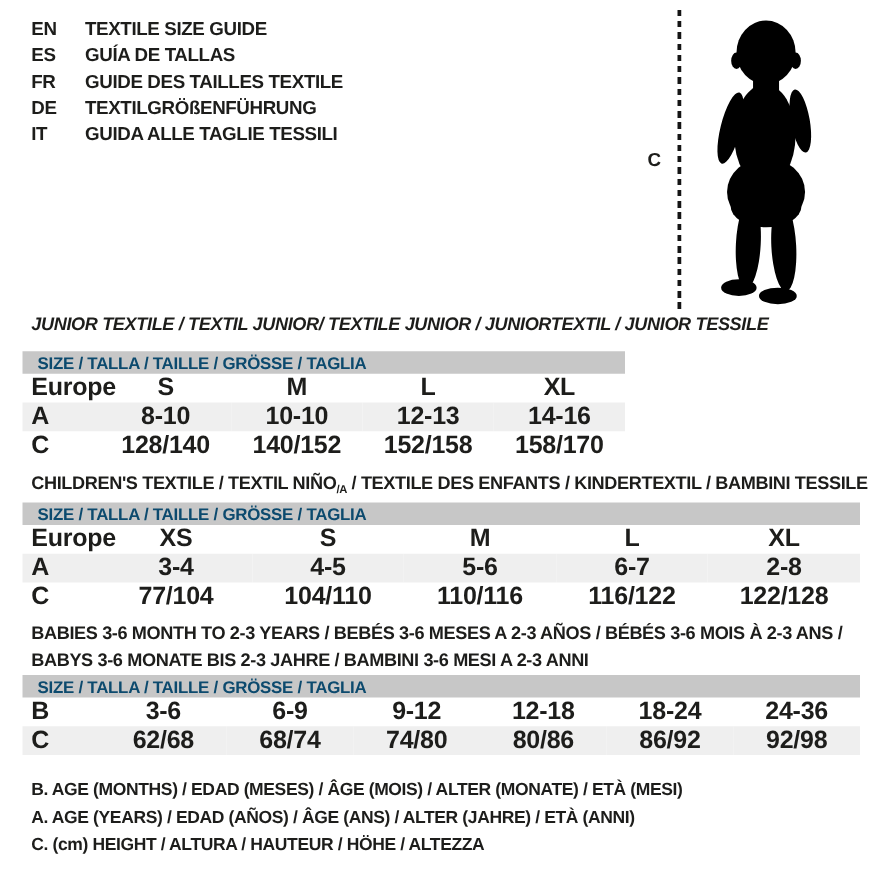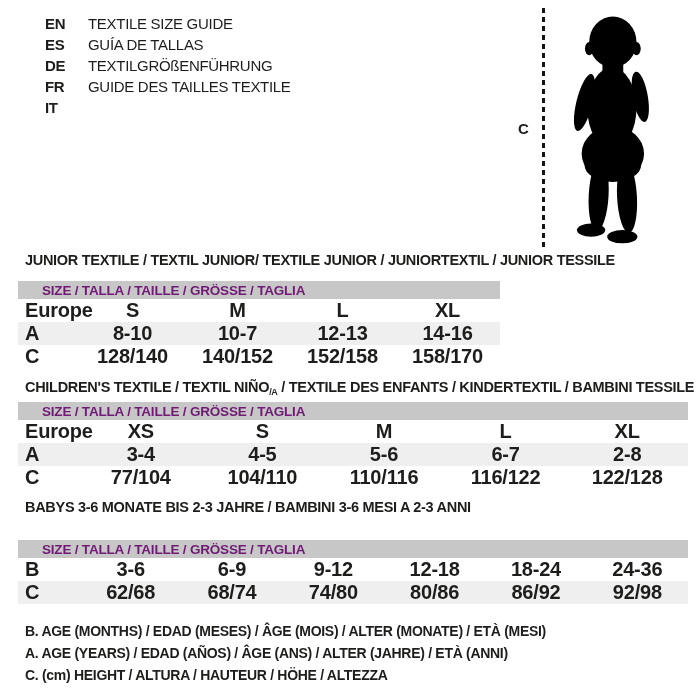--- a/index.html
+++ b/index.html
@@ -3,22 +3,22 @@
 <meta charset="utf-8">
 <style>
   * { margin:0; padding:0; box-sizing:border-box; }
   html,body { width:700px; height:700px; background:#ffffff; overflow:hidden;
     font-family:"Liberation Sans", sans-serif; color:#1d1d1b; }
   .abs { position:absolute; }
 
   
   .lang-list { position:absolute; top:13px; left:25px; }
   .lang-row { display:flex; line-height:21px; }
-  .lang-code { width:43px; font-weight:700; font-size:15px; letter-spacing:-0.3px;margin-left:20px; }
-  .lang-label { font-weight:400; font-size:15px; letter-spacing:-0.3px; }
+  .lang-code { width:43px; font-weight:700; font-size:15px; letter-spacing:-0.3px; }
+  .lang-label { font-weight:700; font-size:15px; letter-spacing:-0.3px; }
 
   
   .figure { position:absolute; top:8px; left:518px; height:240px; display:flex; align-items:stretch; }
   .c-label { align-self:center; font-weight:700; font-size:15px; margin-right:13px; }
   .measure-line { width:3px; height:240px;
     background-image:repeating-linear-gradient(to bottom, #141414 0 5px, transparent 5px 9px); }
   .silhouette-svg { margin-left:13px; }
 
   
   .sec-title { position:absolute; left:25px; font-weight:700; font-size:14.5px;
@@ -26,51 +26,52 @@
   .sub { font-size:9px; vertical-align:-3px; font-weight:700; }
 
   
   table { position:absolute; left:18px; border-collapse:collapse; table-layout:fixed; }
   .t1 { top:281px; width:482px; }
   .t2 { top:402px; width:670px; }
   .t3 { top:540px; width:670px; }
   td { font-size:20px; font-weight:700; letter-spacing:-0.2px; text-align:center;
     height:21px; padding:0; vertical-align:middle; }
   td.rowlabel { text-align:left; padding-left:7px; }
-  tr.size-bar td { background:#c7c7c7; color:#701a75; font-size:13.5px; height:18px;
-    text-align:left; padding-left:24px; }
+  tr.size-bar td { background:#c7c7c7; color:#0c4a6e; font-size:13.5px; height:18px;
+    text-align:left; padding-left:12px; }
   tr.shaded td { background:#efefef; }
   col.lbl { width:62px; }
 
   
   .footnotes { position:absolute; top:620px; left:25px; }
   .footnote { font-weight:700; font-size:14px; line-height:22px; letter-spacing:-0.3px; }
 </style>
 </head>
 <body>
 
 <div class="lang-list">
   <div class="lang-row">
     <span class="lang-code">EN</span>
     <span class="lang-label">TEXTILE SIZE GUIDE</span>
   </div>
   <div class="lang-row">
     <span class="lang-code">ES</span>
     <span class="lang-label">GUÍA DE TALLAS</span>
   </div>
   <div class="lang-row">
+    <span class="lang-code">FR</span>
+    <span class="lang-label">GUIDE DES TAILLES TEXTILE</span>
+  </div>
+  <div class="lang-row">
     <span class="lang-code">DE</span>
     <span class="lang-label">TEXTILGRÖßENFÜHRUNG</span>
   </div>
   <div class="lang-row">
-    <span class="lang-code">FR</span>
-    <span class="lang-label">GUIDE DES TAILLES TEXTILE</span>
-  </div>
-  <div class="lang-row">
     <span class="lang-code">IT</span>
+    <span class="lang-label">GUIDA ALLE TAGLIE TESSILI</span>
   </div>
 </div>
 
 <div class="figure">
   <span class="c-label">C</span>
   <div class="measure-line"></div>
   <svg class="silhouette-svg" width="104" height="240" viewBox="0 0 110 250" xmlns="http://www.w3.org/2000/svg">
     <g fill="#000000">
       <ellipse cx="58" cy="34" rx="25" ry="27"></ellipse>
       <ellipse cx="33" cy="41" rx="4.5" ry="7"></ellipse>
@@ -82,21 +83,21 @@
       <ellipse cx="58" cy="152" rx="33" ry="29"></ellipse>
       <ellipse cx="58" cy="164" rx="30" ry="18"></ellipse>
       <ellipse cx="43" cy="196" rx="10.5" ry="38" transform="rotate(3 43 196)"></ellipse>
       <ellipse cx="73" cy="198" rx="10.5" ry="38" transform="rotate(-3 73 198)"></ellipse>
       <ellipse cx="35" cy="233" rx="15" ry="7"></ellipse>
       <ellipse cx="68" cy="240" rx="16" ry="7"></ellipse>
     </g>
   </svg>
 </div>
 
-<div class="sec-title abs" style="top:249px;">JUNIOR TEXTILE / TEXTIL JUNIOR/ TEXTILE JUNIOR / JUNIORTEXTIL / JUNIOR TESSILE</div>
+<div class="sec-title abs" style="top:249px;font-style:italic;">JUNIOR TEXTILE / TEXTIL JUNIOR/ TEXTILE JUNIOR / JUNIORTEXTIL / JUNIOR TESSILE</div>
 <table class="t1">
   <colgroup>
       <col class="lbl">
       <col>
       <col>
       <col>
       <col>
     </colgroup>
   <tbody>
       <tr class="size-bar">
@@ -105,21 +106,21 @@
   <tr>
     <td class="rowlabel">Europe</td>
     <td>S</td>
     <td>M</td>
     <td>L</td>
     <td>XL</td>
   </tr>
   <tr class="shaded">
     <td class="rowlabel">A</td>
     <td>8-10</td>
-    <td>10-7</td>
+    <td>10-10</td>
     <td>12-13</td>
     <td>14-16</td>
   </tr>
   <tr>
     <td class="rowlabel">C</td>
     <td>128/140</td>
     <td>140/152</td>
     <td>152/158</td>
     <td>158/170</td>
   </tr>
@@ -161,20 +162,21 @@
     <td>77/104</td>
     <td>104/110</td>
     <td>110/116</td>
     <td>116/122</td>
     <td>122/128</td>
   </tr>
 </tbody>
   </table>
 
 <div class="sec-title abs" style="top:496px;">
+  <div>BABIES 3-6 MONTH TO 2-3 YEARS / BEBÉS 3-6 MESES A 2-3 AÑOS / BÉBÉS 3-6 MOIS À 2-3 ANS /</div>
   <div>BABYS 3-6 MONATE BIS 2-3 JAHRE / BAMBINI 3-6 MESI A 2-3 ANNI</div>
 </div>
 <table class="t3">
   <colgroup>
       <col class="lbl">
       <col>
       <col>
       <col>
       <col>
       <col>

